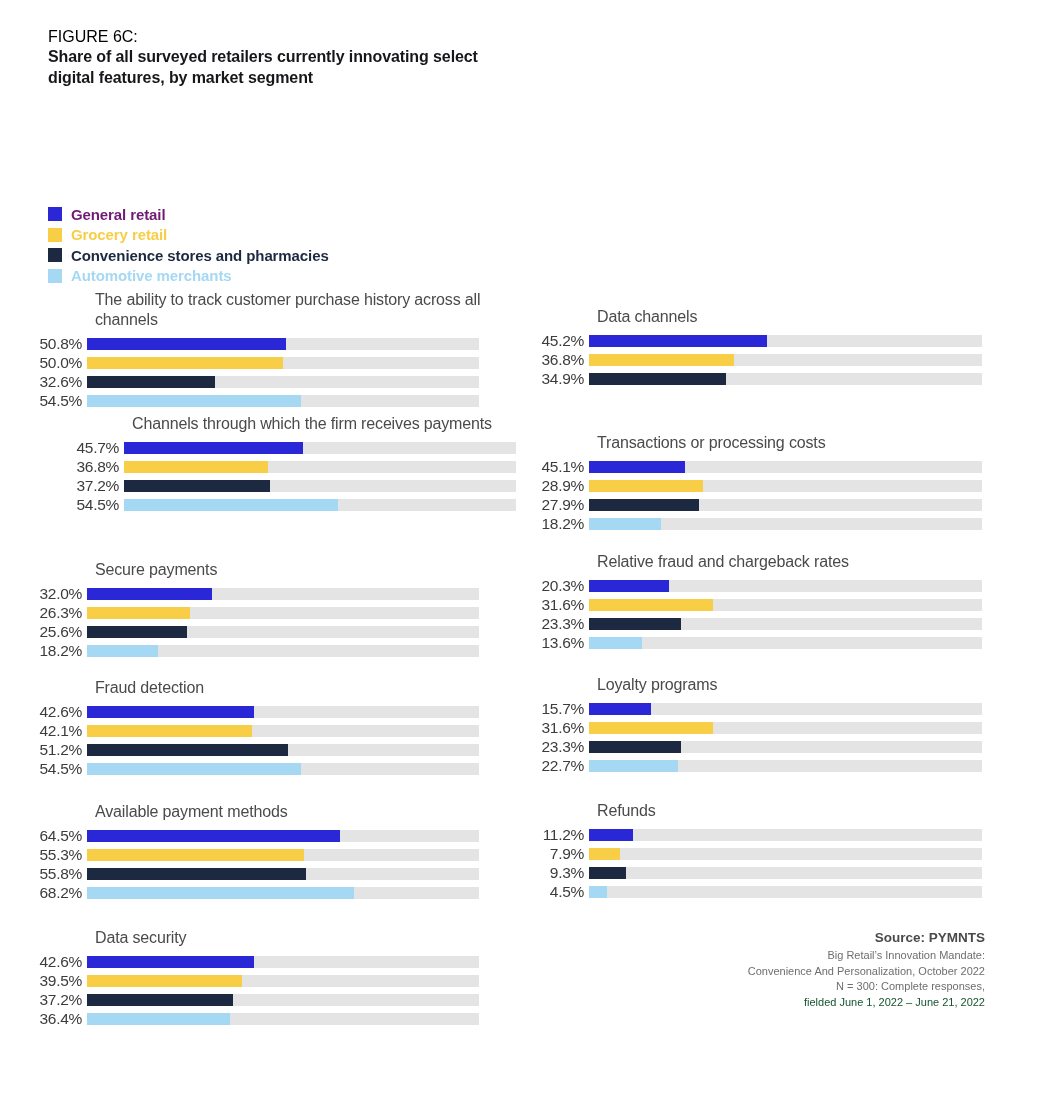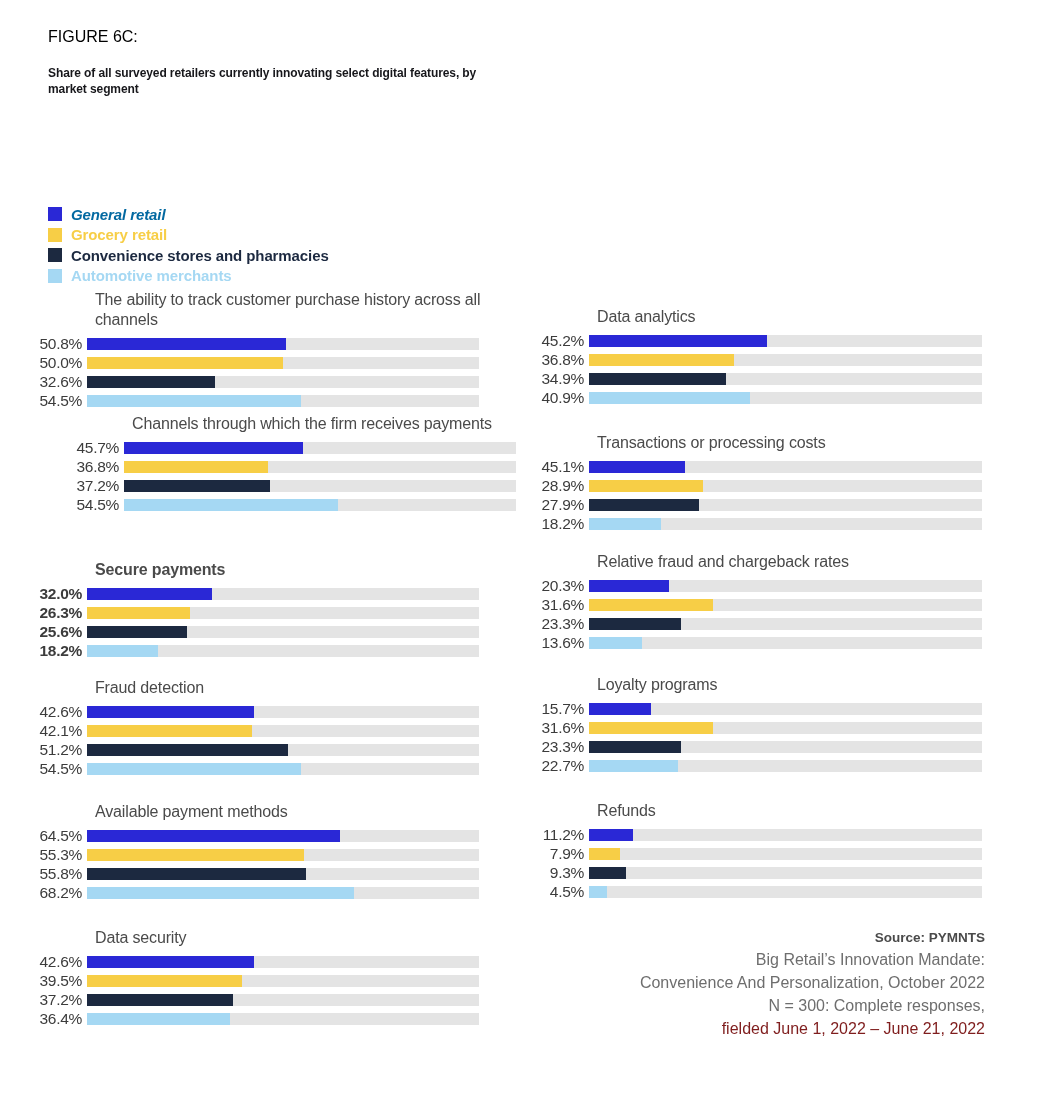--- a/index.html
+++ b/index.html
@@ -11,22 +11,22 @@
   }
   .page { position: relative; width: 1060px; height: 1106px; overflow: hidden; border-radius: 9px; }
 
   
   .header { position: absolute; left: 48px; top: 28px; width: 460px; }
   .fig-title {
     font-size: 29px; font-weight: bold; color: #F7CE46;
     line-height: 1.12; margin-top: 7px; letter-spacing: -0.2px;
   }
   .fig-subtitle {
-    font-size: 12px; font-weight: bold; color: #17171B;
-    line-height: 1.33; margin-top: 20px; letter-spacing: -0.1px;
+    font-size: 16px; font-weight: bold; color: #17171B;
+    line-height: 1.33; letter-spacing: -0.1px;
   }
 
   
   .legend { position: absolute; left: 48px; top: 204px; }
   .legend-item { display: flex; align-items: center; height: 20.5px; }
   .legend-swatch { width: 14px; height: 14px; flex: 0 0 14px; }
   .legend-text {
     margin-left: 9px; font-size: 15px; font-weight: bold;
     letter-spacing: -0.1px; white-space: nowrap;
   }
@@ -58,37 +58,37 @@
   .col-left  .track { max-width: 392px; }
   .col-right .track { max-width: 393px; }
   .fill { position: absolute; left: 0; top: 0; height: 100%; }
 
   
   .source {
     position: absolute; right: 75px; top: 928px;
     width: 420px; text-align: right;
   }
   .source-head { font-size: 13.5px; font-weight: bold; color: #4A4A4A; line-height: 1.45; }
-  .source-line { font-size: 16px; color: #6E6E6E; line-height: 1.45; }
-  .source-line.muted { color: #7f1d1d; }
+  .source-line { font-size: 11px; color: #6E6E6E; line-height: 1.45; }
+  .source-line.muted { color: #14532d; }
 </style>
 </head>
 <body>
 
 <div class="page">
 
   <div class="header">
     <div>FIGURE 6C:</div>
     <div class="fig-subtitle">Share of all surveyed retailers currently innovating select digital features, by market segment</div>
   </div>
 
   <div class="legend">
       <div class="legend-item">
         <span class="legend-swatch" style="background: rgb(42, 40, 214);"></span>
-        <span class="legend-text" style="color: #0369a1; font-style: italic;">General retail</span>
+        <span class="legend-text" style="color: #701a75;">General retail</span>
       </div>
       <div class="legend-item">
         <span class="legend-swatch" style="background: rgb(247, 206, 70);"></span>
         <span class="legend-text" style="color: rgb(247, 206, 70);">Grocery retail</span>
       </div>
       <div class="legend-item">
         <span class="legend-swatch" style="background: rgb(28, 41, 64);"></span>
         <span class="legend-text" style="color: rgb(28, 41, 64);">Convenience stores and pharmacies</span>
       </div>
       <div class="legend-item">
@@ -149,21 +149,21 @@
             </div>
           </div>
           <div class="row">
             <div class="row-value">54.5%</div>
             <div class="track">
               <div class="fill" style="width: 54.5%; background: rgb(165, 216, 243);"></div>
             </div>
           </div>
         </div>
       </div>
-      <div class="group" style="top: 560px; font-weight: bold;">
+      <div class="group" style="top: 560px;">
         <div class="group-title">Secure payments</div>
         <div class="rows">
           <div class="row">
             <div class="row-value">32.0%</div>
             <div class="track">
               <div class="fill" style="width: 32%; background: rgb(42, 40, 214);"></div>
             </div>
           </div>
           <div class="row">
             <div class="row-value">26.3%</div>
@@ -268,44 +268,38 @@
             <div class="row-value">36.4%</div>
             <div class="track">
               <div class="fill" style="width: 36.4%; background: rgb(165, 216, 243);"></div>
             </div>
           </div>
         </div>
       </div>
     </div>
   <div class="col col-right">
       <div class="group" style="top: 307px;">
-        <div class="group-title">Data analytics</div>
+        <div class="group-title">Data channels</div>
         <div class="rows">
           <div class="row">
             <div class="row-value">45.2%</div>
             <div class="track">
               <div class="fill" style="width: 45.2%; background: rgb(42, 40, 214);"></div>
             </div>
           </div>
           <div class="row">
             <div class="row-value">36.8%</div>
             <div class="track">
               <div class="fill" style="width: 36.8%; background: rgb(247, 206, 70);"></div>
             </div>
           </div>
           <div class="row">
             <div class="row-value">34.9%</div>
             <div class="track">
               <div class="fill" style="width: 34.9%; background: rgb(28, 41, 64);"></div>
-            </div>
-          </div>
-          <div class="row">
-            <div class="row-value">40.9%</div>
-            <div class="track">
-              <div class="fill" style="width: 40.9%; background: rgb(165, 216, 243);"></div>
             </div>
           </div>
         </div>
       </div>
       <div class="group" style="top: 433px;">
         <div class="group-title">Transactions or processing costs</div>
         <div class="rows">
           <div class="row">
             <div class="row-value">45.1%</div>
             <div class="track">

